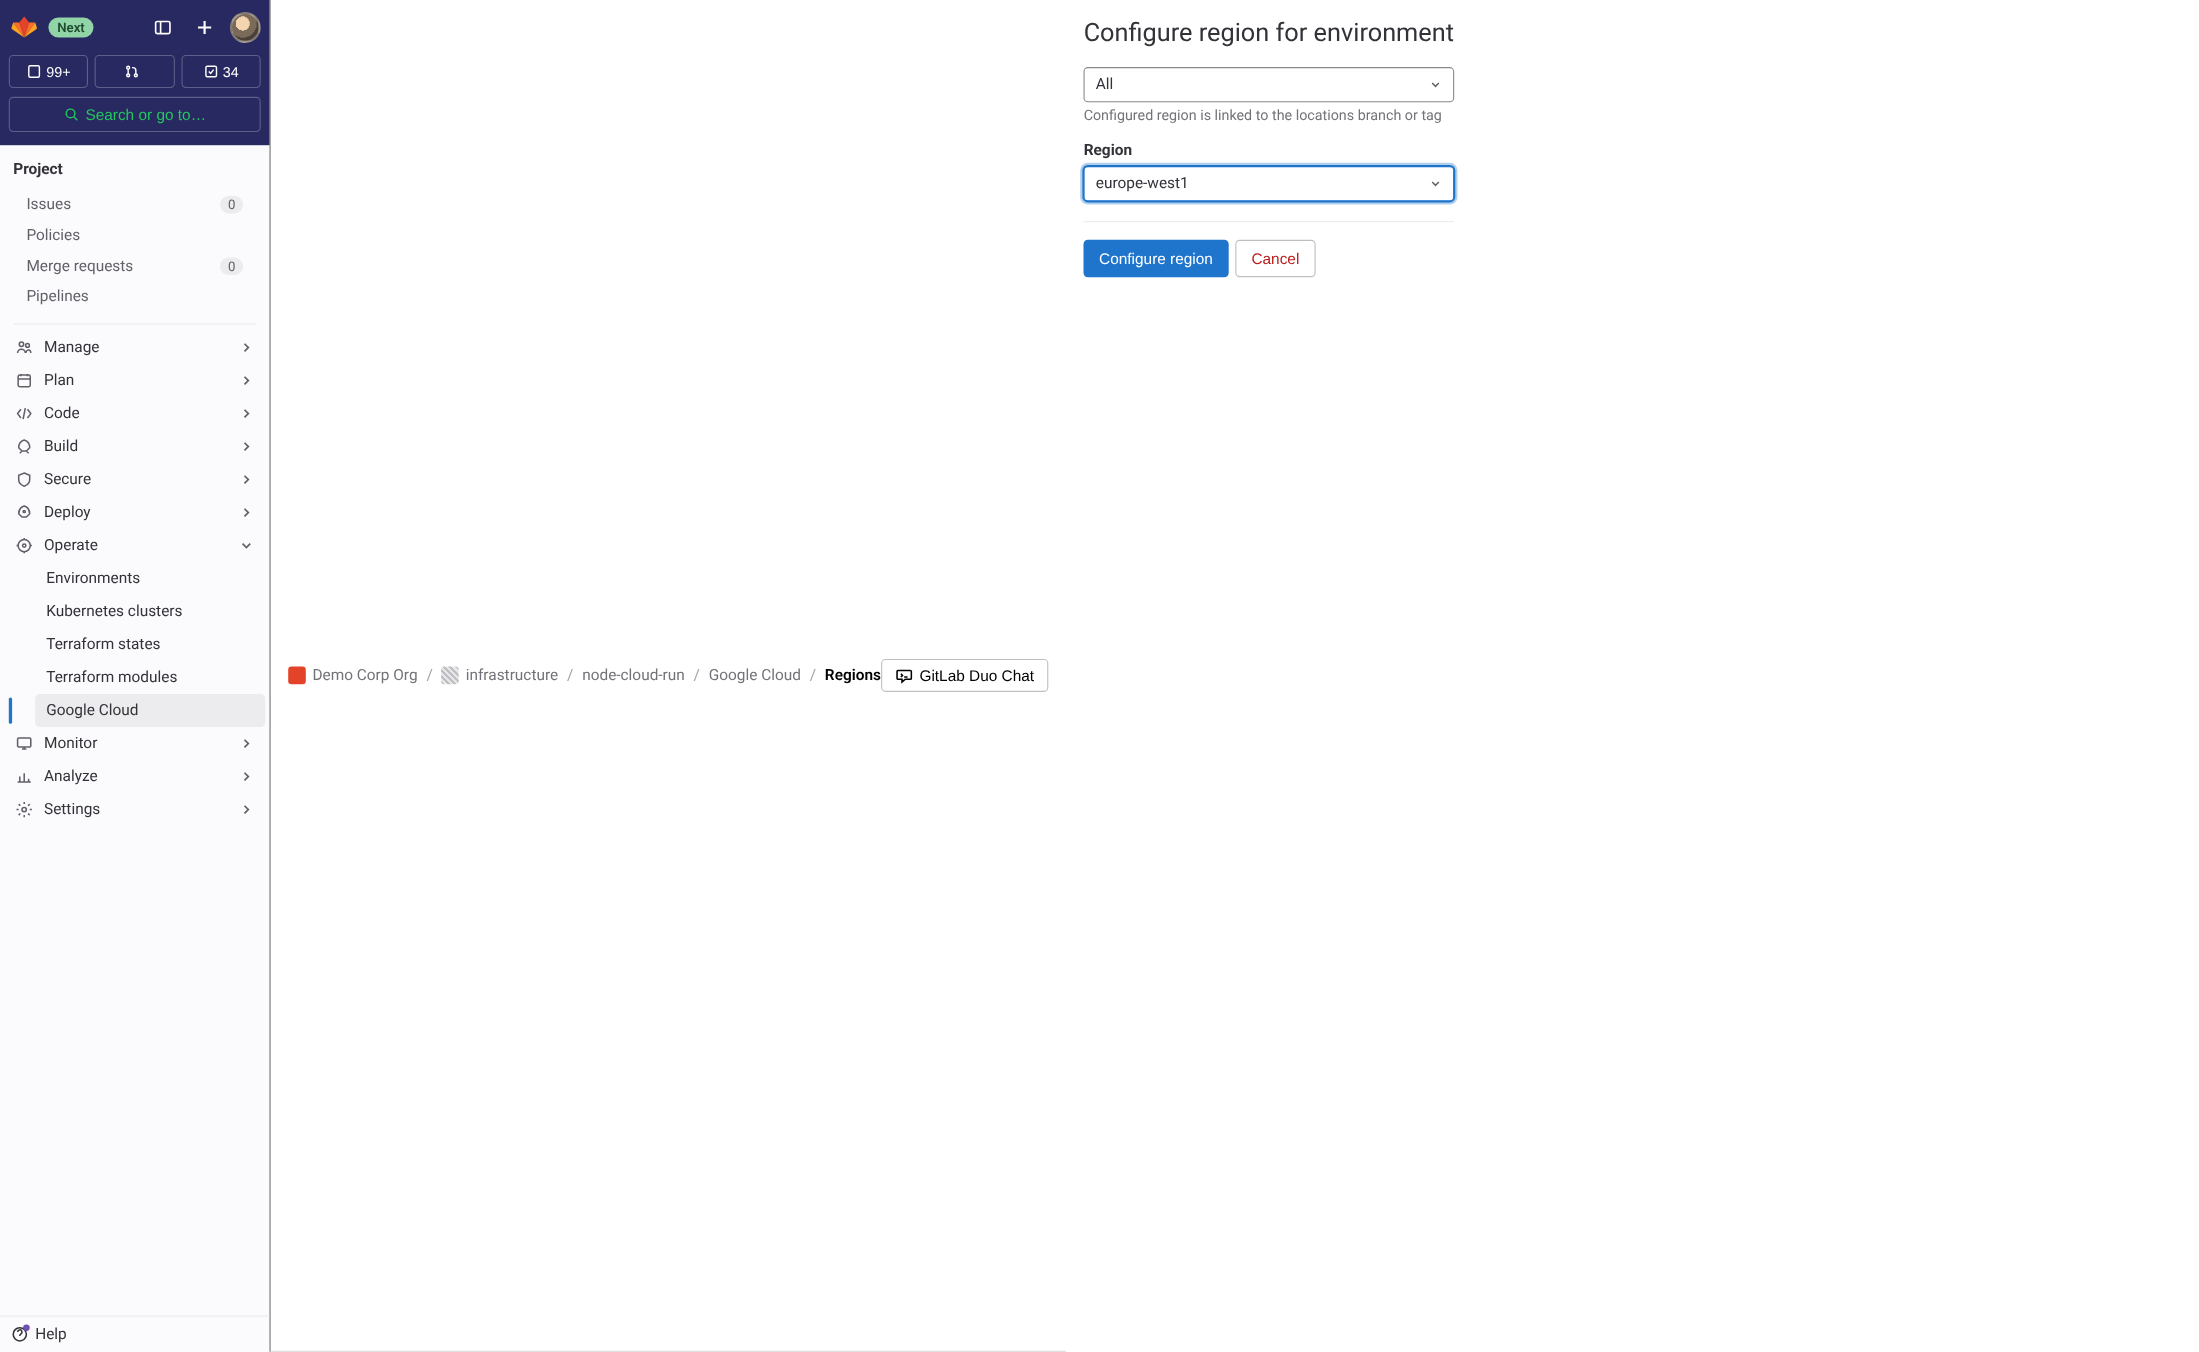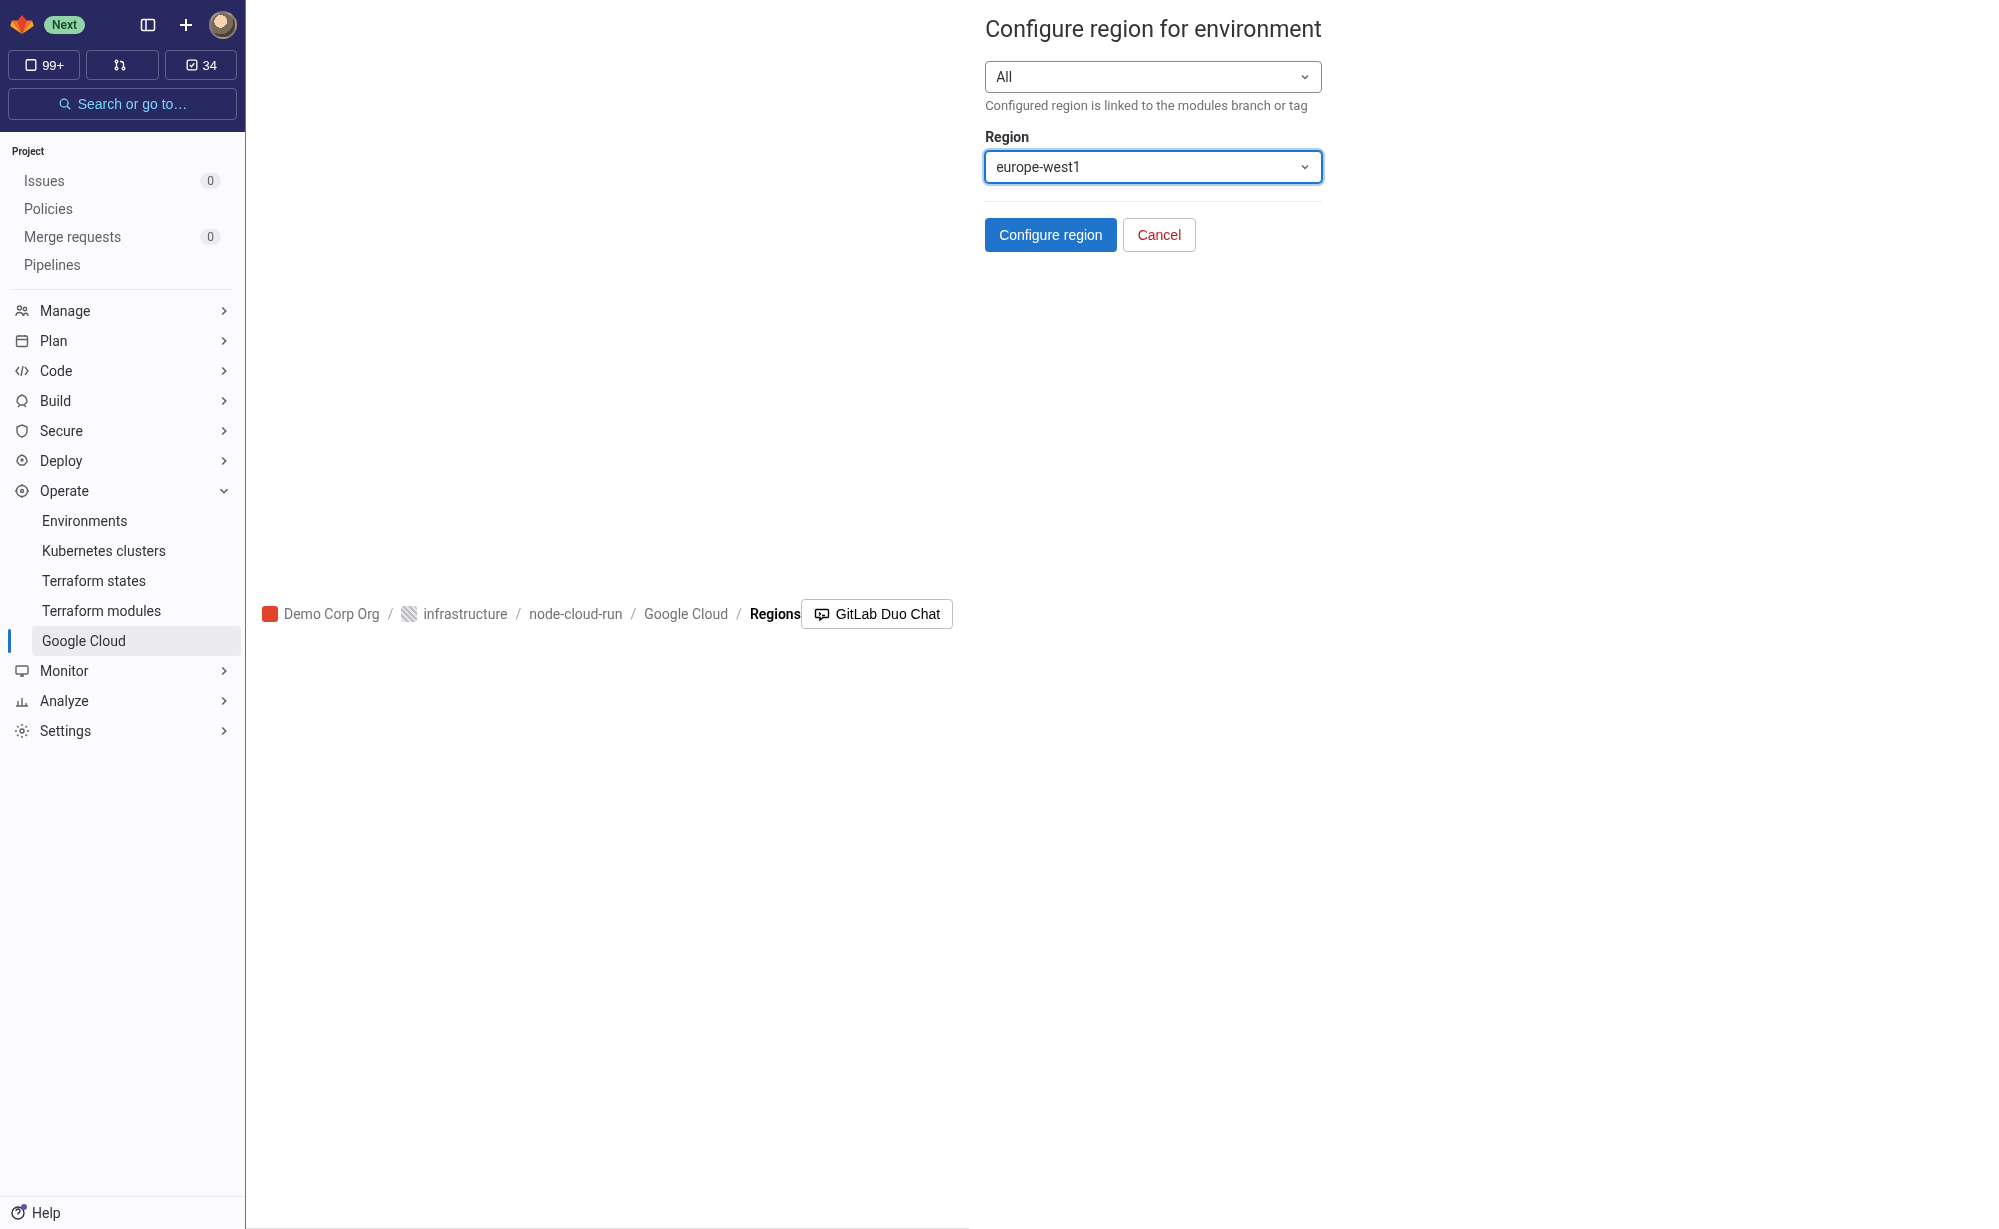--- a/index.html
+++ b/index.html
@@ -17,25 +17,25 @@
   .badge-next { background: #91d4a8; color: #1f4d2d; font-size: 12px; font-weight: 600; padding: 2px 8px; border-radius: 10px; }
   .top-spacer { flex: 1; }
   .top-icon-btn { width: 30px; height: 30px; display: flex; align-items: center; justify-content: center; border-radius: 4px; color: #fff; cursor: pointer; }
   .top-icon-btn svg { width: 16px; height: 16px; }
   .avatar { width: 28px; height: 28px; border-radius: 50%; background: radial-gradient(circle at 40% 35%, #f5d5b0 0 30%, #7a6a5a 30% 60%, #4a4038 60%); border: 2px solid rgba(255,255,255,.3); }
 
   .badge-row { display: flex; gap: 6px; margin-bottom: 8px; }
   .pill-btn { flex: 1; display: flex; align-items: center; justify-content: center; gap: 4px; height: 30px; border: 1px solid rgba(255,255,255,.25); border-radius: 4px; color: #fff; font-size: 13px; cursor: pointer; background: transparent; }
   .pill-btn svg { width: 14px; height: 14px; }
 
-  .search-btn { width: 100%; height: 32px; display: flex; align-items: center; justify-content: center; gap: 6px; border: 1px solid rgba(255,255,255,.25); border-radius: 4px; color: #7dd3fc; cursor: pointer; background: transparent; font-size: 14px; }
+  .search-btn { width: 100%; height: 32px; display: flex; align-items: center; justify-content: center; gap: 6px; border: 1px solid rgba(255,255,255,.25); border-radius: 4px; color: #22c55e; cursor: pointer; background: transparent; font-size: 14px; }
   .search-btn svg { width: 14px; height: 14px; }
 
   .sidebar-body { flex: 1; overflow-y: auto; padding: 4px 0 0; }
-  .section-title { padding: 10px 12px; font-weight: 700; font-size: 10px; color: #333238; }
+  .section-title { padding: 10px 12px; font-weight: 700; font-size: 14px; color: #333238; }
 
   .group-top-items { padding: 0 8px 10px; border-bottom: 1px solid #eceaef; margin: 0 12px 6px; }
   .top-item { display: flex; align-items: center; justify-content: space-between; padding: 6px 4px; color: #626168; cursor: pointer; border-radius: 4px; }
   .top-item span.count { background: #ececef; color: #626168; font-size: 12px; padding: 1px 7px; border-radius: 10px; }
 
   .nav-list { list-style: none; padding: 0 4px; }
   .nav-item { display: flex; align-items: center; gap: 10px; padding: 7px 10px; border-radius: 4px; cursor: pointer; color: #333238; }
   .nav-item svg.lead { width: 16px; height: 16px; color: #626168; }
   .nav-item .label { flex: 1; }
   .nav-item .chevron { width: 14px; height: 14px; color: #626168; }
@@ -334,21 +334,21 @@
       <h1 class="page-title">Configure region for environment</h1>
 
       <div class="form-block">
         <div class="field">
           <div class="select">
             <span>All</span>
             <svg class="chev" viewBox="0 0 16 16" fill="none" stroke="currentColor" stroke-width="1.8">
                 <path d="M4 6l4 4 4-4"></path>
               </svg>
           </div>
-          <div class="helper">Configured region is linked to the modules branch or tag</div>
+          <div class="helper">Configured region is linked to the locations branch or tag</div>
         </div>
 
         <div class="field">
           <label>Region</label>
           <div class="select focused">
             <span>europe-west1</span>
             <svg class="chev" viewBox="0 0 16 16" fill="none" stroke="currentColor" stroke-width="1.8">
                 <path d="M4 6l4 4 4-4"></path>
               </svg>
           </div>

